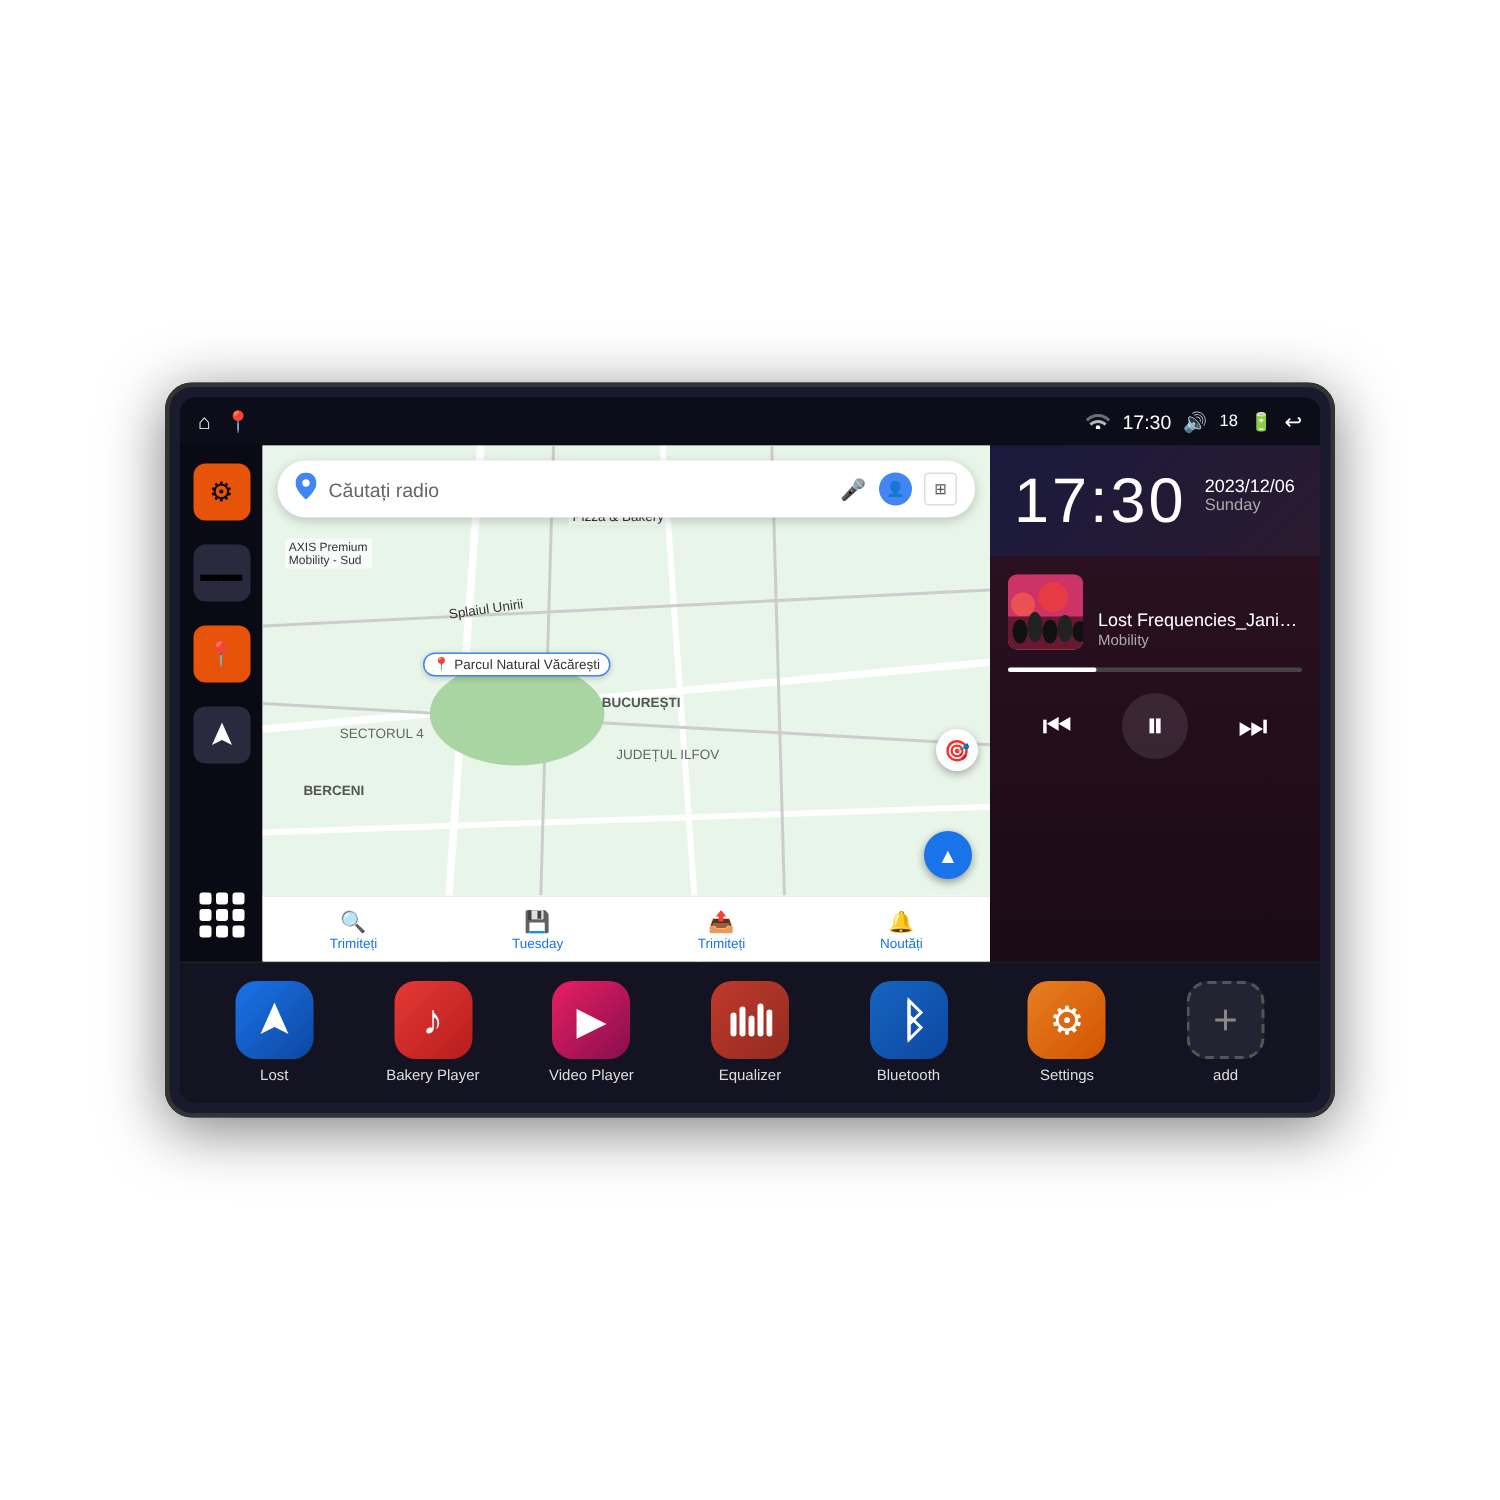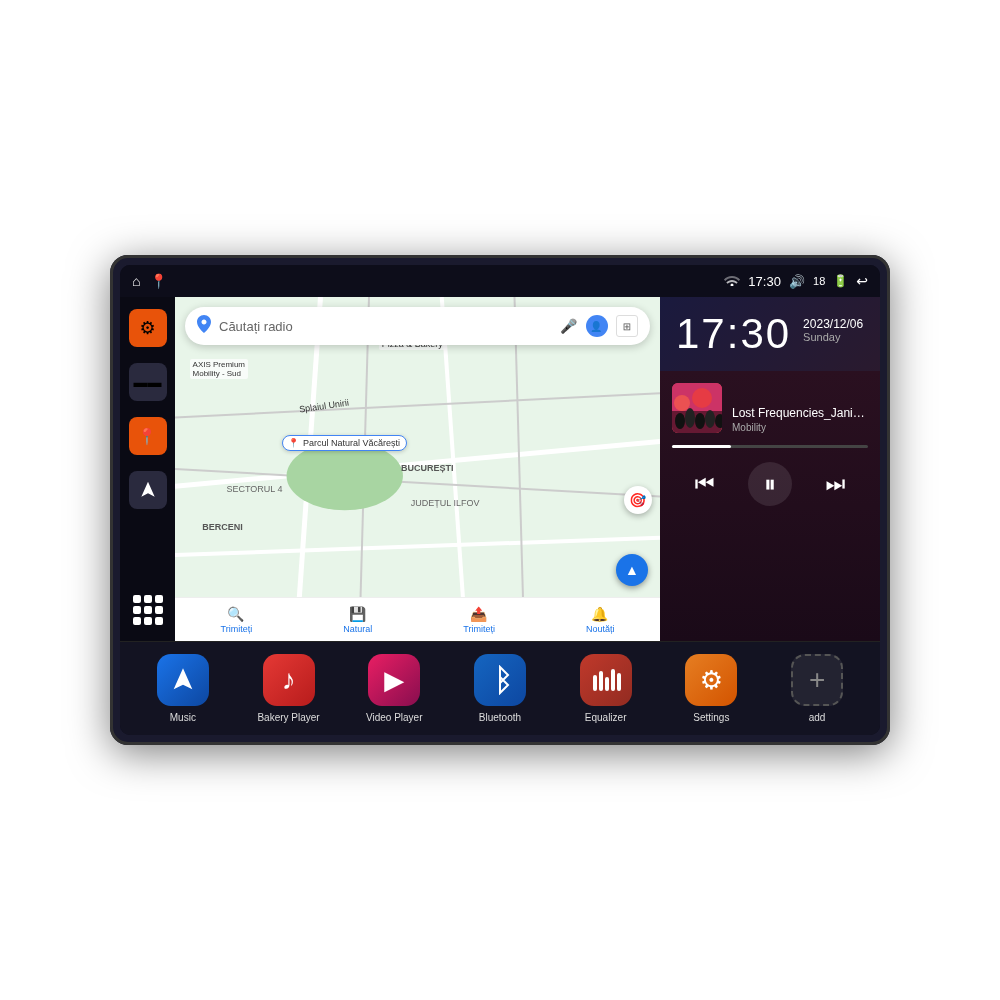--- a/index.html
+++ b/index.html
@@ -481,21 +481,21 @@
 
           <div style="position:absolute;bottom:55px;right:12px;width:32px;height:32px;background:#1a73e8;border-radius:50%;display:flex;align-items:center;justify-content:center;color:#fff;font-size:14px;box-shadow:0 2px 6px rgba(0,0,0,0.4);">▲</div>
 
           <div class="map-bottom-nav">
             <div class="map-nav-item">
               <span class="nav-icon">🔍</span>
               <span>Trimiteți</span>
             </div>
             <div class="map-nav-item">
               <span class="nav-icon">💾</span>
-              <span>Natural</span>
+              <span>Tuesday</span>
             </div>
             <div class="map-nav-item">
               <span class="nav-icon">📤</span>
               <span>Trimiteți</span>
             </div>
             <div class="map-nav-item">
               <span class="nav-icon">🔔</span>
               <span>Noutăți</span>
             </div>
           </div>
@@ -551,58 +551,58 @@
 
     <div class="app-grid-container">
       <div class="app-grid">
 
         <div class="app-item">
           <div class="app-icon icon-navi">
             <svg width="28" height="28" viewBox="0 0 24 24" fill="white">
               <path d="M12 2L4 20l8-4 8 4z"></path>
             </svg>
           </div>
-          <span class="app-label">Music</span>
+          <span class="app-label">Lost</span>
         </div>
 
         <div class="app-item">
           <div class="app-icon icon-music" style="font-size:28px;color:#fff;">♪</div>
           <span class="app-label">Bakery Player</span>
         </div>
 
         <div class="app-item">
           <div class="app-icon icon-video" style="color:#fff;font-size:26px;">▶</div>
           <span class="app-label">Video Player</span>
         </div>
 
-
-        <div class="app-item">
-          <div class="app-icon icon-bt">
-            <svg width="22" height="30" viewBox="0 0 22 30" fill="white">
-              <path d="M11 2l8 8-8 8V2zm0 10l8 8-8 8V12z" stroke="white" stroke-width="2" fill="none"></path>
-              <line x1="11" y1="2" x2="11" y2="28" stroke="white" stroke-width="2"></line>
-            </svg>
-          </div>
-          <span class="app-label">Bluetooth</span>
-        </div>
 
         <div class="app-item">
           <div class="app-icon icon-eq">
             <svg width="30" height="26" viewBox="0 0 30 26" fill="white">
               <rect x="2" y="8" width="4" height="16" rx="2"></rect>
               <rect x="8" y="4" width="4" height="20" rx="2"></rect>
               <rect x="14" y="10" width="4" height="14" rx="2"></rect>
               <rect x="20" y="2" width="4" height="22" rx="2"></rect>
               <rect x="26" y="6" width="4" height="18" rx="2"></rect>
             </svg>
           </div>
           <span class="app-label">Equalizer</span>
         </div>
 
         <div class="app-item">
+          <div class="app-icon icon-bt">
+            <svg width="22" height="30" viewBox="0 0 22 30" fill="white">
+              <path d="M11 2l8 8-8 8V2zm0 10l8 8-8 8V12z" stroke="white" stroke-width="2" fill="none"></path>
+              <line x1="11" y1="2" x2="11" y2="28" stroke="white" stroke-width="2"></line>
+            </svg>
+          </div>
+          <span class="app-label">Bluetooth</span>
+        </div>
+
+        <div class="app-item">
           <div class="app-icon icon-settings" style="font-size:26px;color:#fff;">⚙</div>
           <span class="app-label">Settings</span>
         </div>
 
         <div class="app-item">
           <div class="app-icon icon-add" style="font-size:28px;color:#888;">+</div>
           <span class="app-label">add</span>
         </div>
 
       </div>

